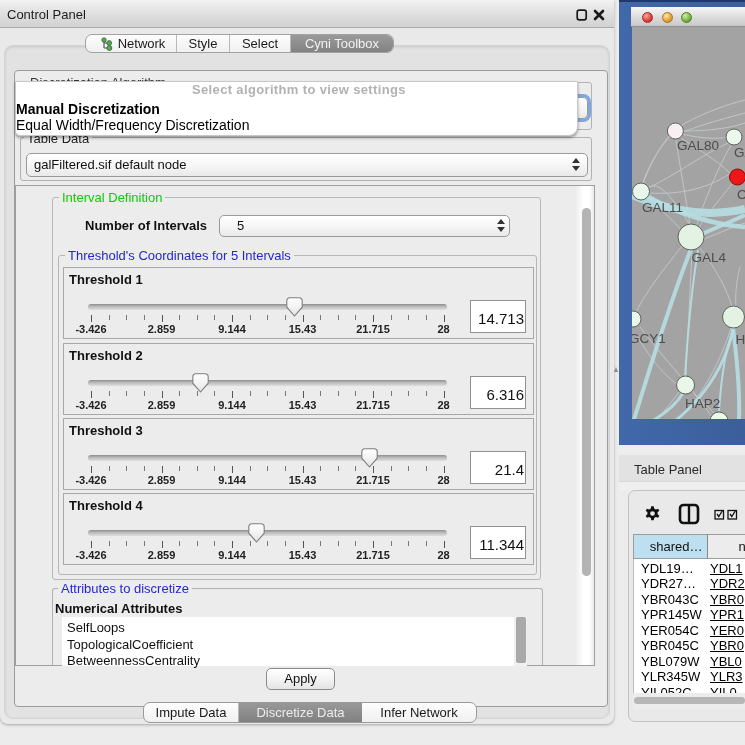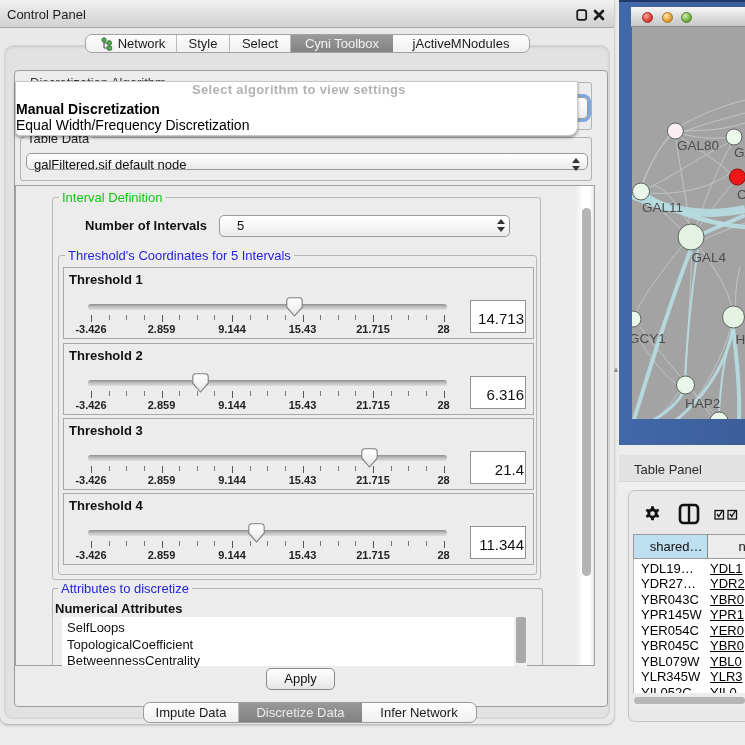--- a/index.html
+++ b/index.html
@@ -114,21 +114,21 @@
 <div id="sunken"></div>
 <div id="mainpanel"></div>
 
 <div class="group" style="left:20px;top:82px;width:572px;height:48px"></div>
 <div class="glabel" style="left:27px;top:75px;color:#333">Discretization Algorithm</div>
 <div class="combo" style="left:26px;top:97px;width:562px;height:22px;
   box-shadow:0 0 0 3px rgba(88,144,220,.75)"></div>
 
 <div class="group" style="left:20px;top:137px;width:572px;height:44px"></div>
 <div class="glabel" style="left:24px;top:131px;color:#222">Table Data</div>
-<div class="combo" style="left:26px;top:153px;width:562px;height:17px;line-height:22px;padding-left:7px">galFiltered.sif default node</div>
+<div class="combo" style="left:26px;top:153px;width:562px;height:24px;line-height:22px;padding-left:7px">galFiltered.sif default node</div>
 <div class="car up" style="left:572px;top:158px;position:absolute"></div>
 <div class="car dn" style="left:572px;top:166px;position:absolute"></div>
 
 <div id="spane"></div>
 <div id="vsb"></div>
 <div id="vsbthumb"></div>
 
 <div class="group" style="left:52px;top:197px;width:489px;height:383px;border-color:#b7b7b7"></div>
 <div class="glabel" style="left:59px;top:190px;color:#0acc0a">Interval Definition</div>
 <div class="abs" style="left:85px;top:218px;font-size:13px;font-weight:bold;color:#111">Number of Intervals</div>
@@ -249,21 +249,20 @@
  <div class="seg" style="width:91px;padding-left:4px">
   <svg width="13" height="15" viewBox="0 0 13 15" style="margin-right:4px">
    <path d="M3,5 L3,12 M3,7 L7,7 M3,12 L7,12" stroke="#555" stroke-width="1.2" fill="none"></path>
    <circle cx="3" cy="4" r="2.2" fill="#58a858" stroke="#2e682e" stroke-width="0.8"></circle>
    <circle cx="8.2" cy="7" r="2.4" fill="#58a858" stroke="#2e682e" stroke-width="0.8"></circle>
    <circle cx="8.4" cy="12" r="2.5" fill="#58a858" stroke="#2e682e" stroke-width="0.8"></circle>
   </svg>Network</div>
  <div class="seg" style="width:53px">Style</div>
  <div class="seg" style="width:61px">Select</div>
  <div class="seg sel" style="width:102px">Cyni Toolbox</div>
- <div class="seg" style="width:136px">jActiveMNodules</div>
 </div>
 
 <div id="popup"></div>
 <div class="abs" style="left:192px;top:82px;font-size:13px;color:#b2b2b2;font-weight:bold;letter-spacing:0.35px;white-space:nowrap">Select algorithm to view settings</div>
 <div class="abs" style="left:16px;top:101px;font-size:14px;font-weight:bold;color:#000">Manual Discretization</div>
 <div class="abs" style="left:16px;top:117px;font-size:14px;color:#000">Equal Width/Frequency Discretization</div>
 
 <div id="netwin"></div>
 <div id="nettitle"></div>
 <div class="tl-btn" style="left:642px;background:radial-gradient(circle at 35% 30%,#f8a9a4,#e2463d 55%,#b02820);border:0.5px solid #9f2b24"></div>

